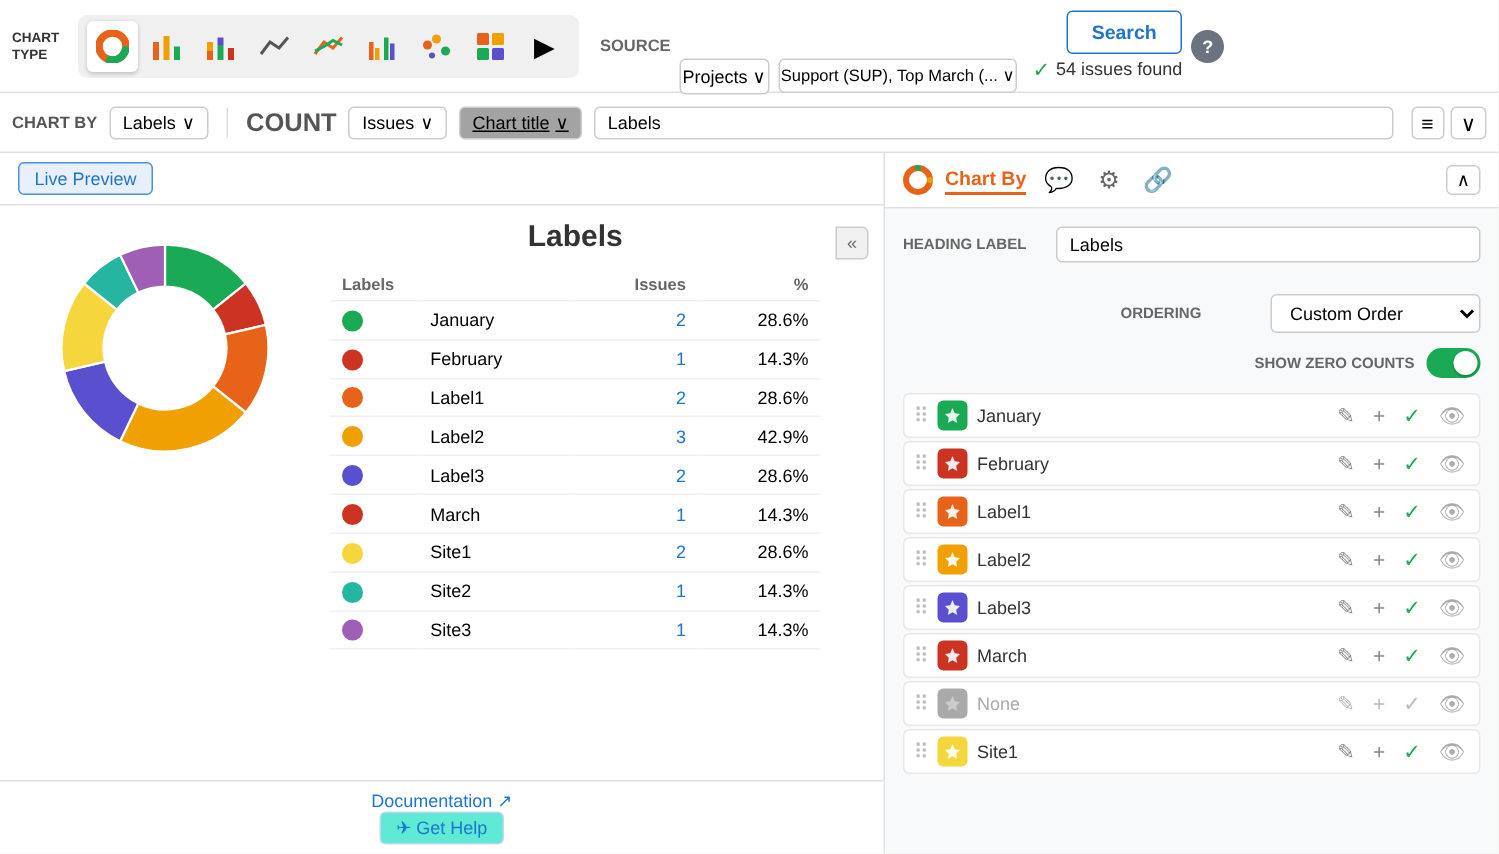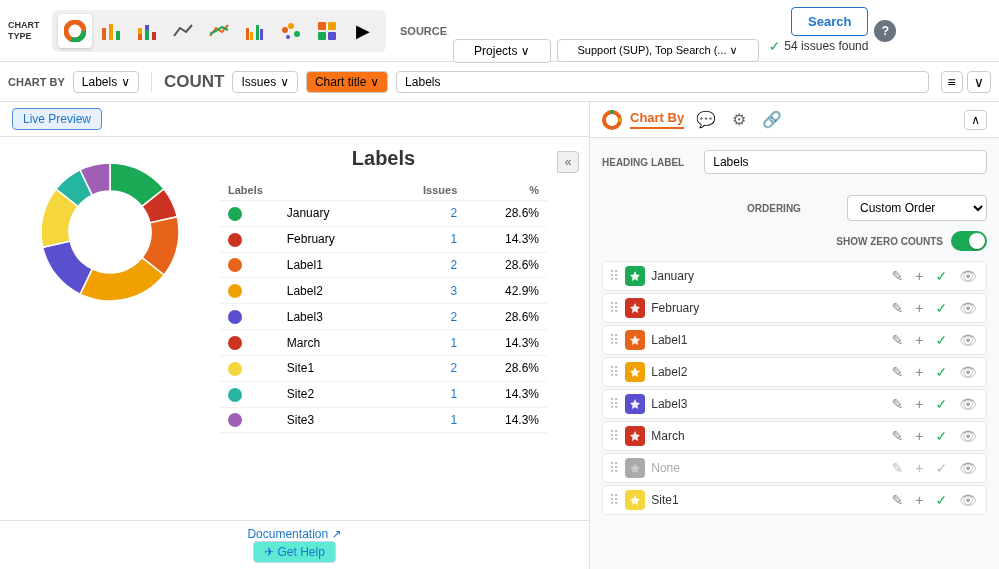--- a/index.html
+++ b/index.html
@@ -4,32 +4,32 @@
   <style>
     * { box-sizing: border-box; margin: 0; padding: 0; }
     body { font-family: -apple-system, BlinkMacSystemFont, 'Segoe UI', Arial, sans-serif; font-size: 13px; background: #f5f5f5; width: 999px; height: 569px; overflow: hidden; }
 
     .top-bar { display: flex; align-items: center; background: #fff; border-bottom: 1px solid #e0e0e0; padding: 6px 8px; height: 62px; gap: 6px; }
     .chart-type-label { font-size: 9px; font-weight: 700; color: #333; text-transform: uppercase; line-height: 1.1; width: 38px; }
     .chart-icons { display: flex; align-items: center; gap: 2px; background: #f0f0f0; border-radius: 6px; padding: 4px 6px; }
     .chart-icon-btn { width: 34px; height: 34px; display: flex; align-items: center; justify-content: center; border-radius: 4px; cursor: pointer; border: none; background: transparent; font-size: 18px; }
     .chart-icon-btn.active { background: #fff; box-shadow: 0 1px 3px rgba(0,0,0,0.2); }
     .source-label { font-size: 11px; font-weight: 600; color: #666; margin-left: 8px; }
-    .source-dropdown { display: flex; align-items: center; border: 1px solid #ccc; border-radius: 4px; padding: 4px 20px; background: #fff; cursor: pointer; gap: 4px; font-size: 12px; margin-top: 40px; }
+    .source-dropdown { display: flex; align-items: center; border: 1px solid #ccc; border-radius: 4px; padding: 4px 1px; background: #fff; cursor: pointer; gap: 4px; font-size: 12px; margin-top: 40px; }
     .search-btn { background: #fff; border: 1.5px solid #1f75cb; color: #1f75cb; border-radius: 4px; padding: 6px 16px; font-size: 13px; font-weight: 600; cursor: pointer; }
     .help-btn { width: 22px; height: 22px; border-radius: 50%; background: #6b7280; color: #fff; border: none; font-size: 12px; font-weight: 700; cursor: pointer; display: flex; align-items: center; justify-content: center; }
     .issues-info { display: flex; align-items: center; gap: 4px; font-size: 12px; color: #333; white-space: nowrap; }
     .green-check { color: #1aaa55; font-size: 14px; }
 
     .second-bar { display: flex; align-items: center; background: #fff; border-bottom: 1px solid #e0e0e0; padding: 4px 8px; height: 40px; gap: 8px; }
     .chart-by-label { font-size: 11px; font-weight: 700; color: #555; text-transform: uppercase; }
     .select-box { border: 1px solid #ccc; border-radius: 4px; padding: 3px 8px; background: #fff; font-size: 12px; cursor: pointer; display: flex; align-items: center; gap: 4px; }
     .count-label { font-size: 17px; font-weight: 700; color: #555; text-transform: uppercase; }
     .divider-v { width: 1px; height: 20px; background: #ddd; margin: 0 4px; }
-    .title-select { border: 1px solid #ccc; border-radius: 4px; padding: 3px 8px; background: #f97316; font-size: 12px; cursor: pointer; }
+    .title-select { border: 1px solid #ccc; border-radius: 4px; padding: 3px 8px; background: #a3a3a3; font-size: 12px; cursor: pointer; text-decoration: underline; }
     .labels-input { border: 1px solid #ccc; border-radius: 4px; padding: 3px 8px; background: #fff; font-size: 12px; flex: 1; }
     .filter-icons { display: flex; gap: 4px; margin-left: 4px; }
     .icon-btn-sm { border: 1px solid #ccc; border-radius: 4px; padding: 2px 6px; background: #fff; cursor: pointer; font-size: 14px; }
 
     .main-area { display: flex; height: calc(569px - 102px); }
 
     .left-panel { flex: 0 0 590px; background: #fff; border-right: 1px solid #e0e0e0; display: flex; flex-direction: column; }
     .live-preview-tab { padding: 6px 12px; border-bottom: 1px solid #e0e0e0; }
     .live-preview-btn { background: #e8f0fe; border: 1px solid #4a90d9; border-radius: 4px; padding: 3px 10px; font-size: 12px; color: #1f75cb; cursor: pointer; }
     .chart-content { display: flex; flex: 1; padding: 10px; gap: 10px; }
@@ -158,21 +158,21 @@
     </button>
 
     <button class="chart-icon-btn" title="More">▶</button>
   </div>
 
   <span class="source-label">SOURCE</span>
   <div class="source-dropdown">
     <span>Projects ∨</span>
   </div>
   <div class="source-dropdown" style="max-width:220px;overflow:hidden;text-overflow:ellipsis;white-space:nowrap;">
-    <span style="font-size:11px;">Support (SUP), Top Search (... ∨</span>
+    <span style="font-size:11px;">Support (SUP), Top March (... ∨</span>
   </div>
   <div style="display:flex;flex-direction:column;align-items:flex-end;gap:2px;margin-left:4px;">
     <button class="search-btn">Search</button>
     <div class="issues-info">
       <span class="green-check">✓</span>
       <span>54 issues found</span>
     </div>
   </div>
   <button class="help-btn">?</button>
 </div>

